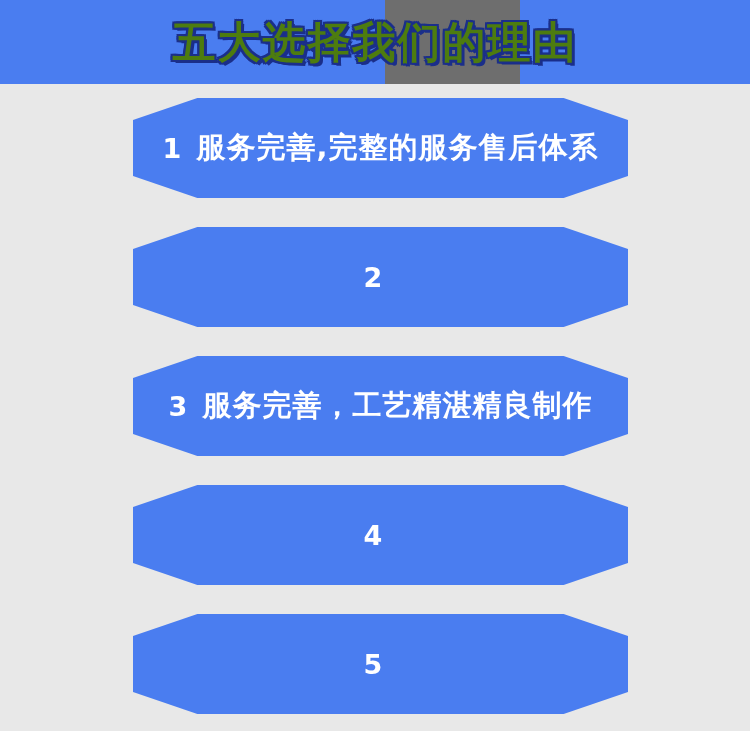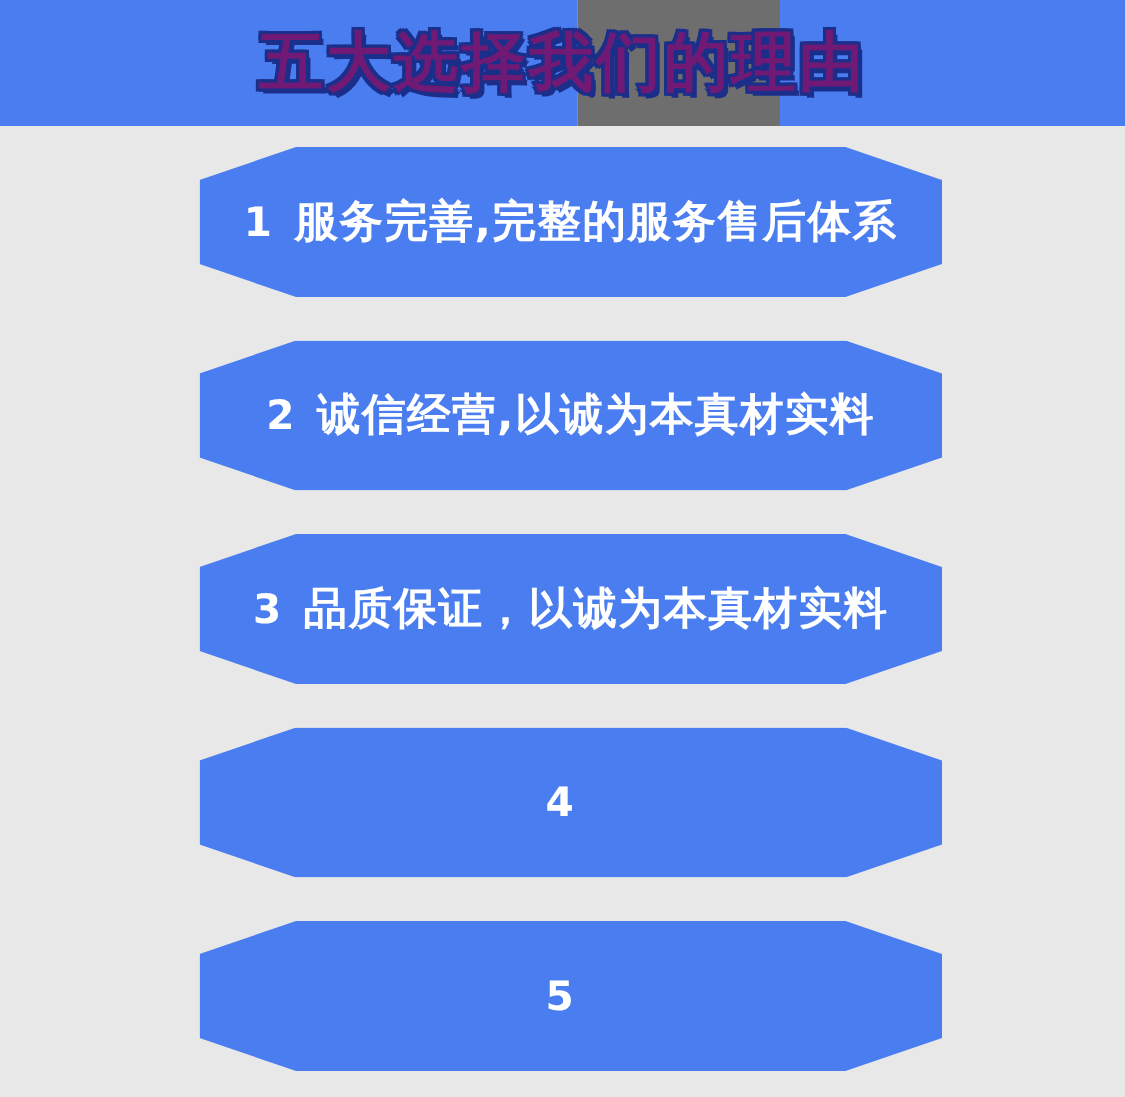--- a/index.html
+++ b/index.html
@@ -52,21 +52,21 @@
     background: #4a7df0;
   }
   .header-title {
     position: absolute;
     left: 0;
     top: 0;
     width: 750px;
     height: 84px;
     line-height: 84px;
     text-align: center;
-    color: #701a75;
+    color: #4d7c0f;
     font-size: 43px;
     font-weight: bold;
     letter-spacing: 2px;
     -webkit-text-stroke: 2px #1b2f8a;
     paint-order: stroke fill;
     text-shadow:
       -2px 0 #1b2f8a, 2px 0 #1b2f8a, 0 -2px #1b2f8a, 0 2px #1b2f8a,
       -2px -2px #1b2f8a, 2px -2px #1b2f8a, -2px 2px #1b2f8a, 2px 2px #1b2f8a,
       3px 3px 0 #1b2f8a;
     white-space: nowrap;
@@ -141,29 +141,28 @@
       <div class="reason-text">
         <span class="reason-num">1</span>
         <span>服务完善,完整的服务售后体系</span>
       </div>
     </div>
 
     <div class="reason-row row-1">
       <div class="reason-shape"></div>
       <div class="reason-text">
         <span class="reason-num">2</span>
-        <span>诚信经营,以诚为本真材实料</span>
       </div>
     </div>
 
     <div class="reason-row row-2">
       <div class="reason-shape"></div>
       <div class="reason-text">
         <span class="reason-num">3</span>
-        <span>品质保证，以诚为本真材实料</span>
+        <span>服务完善，工艺精湛精良制作</span>
       </div>
     </div>
 
     <div class="reason-row row-3">
       <div class="reason-shape"></div>
       <div class="reason-text">
         <span class="reason-num">4</span>
       </div>
     </div>
 

